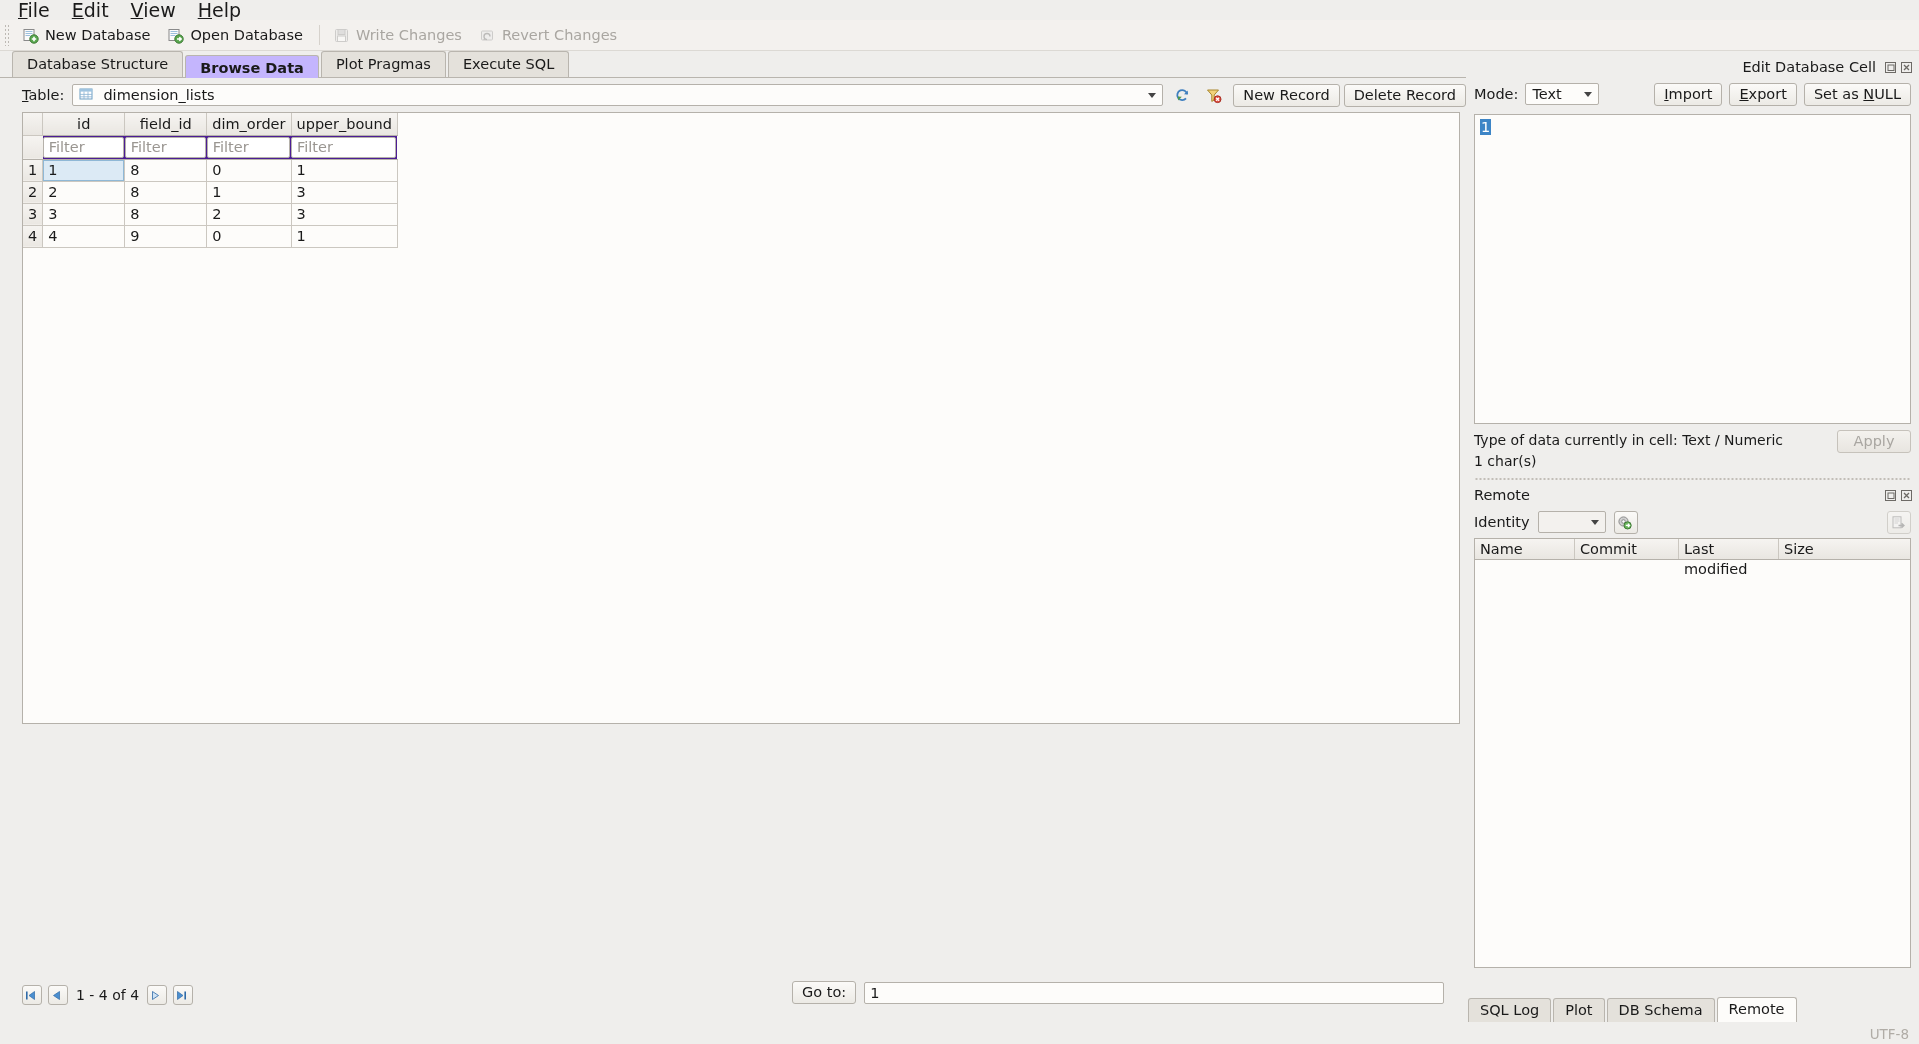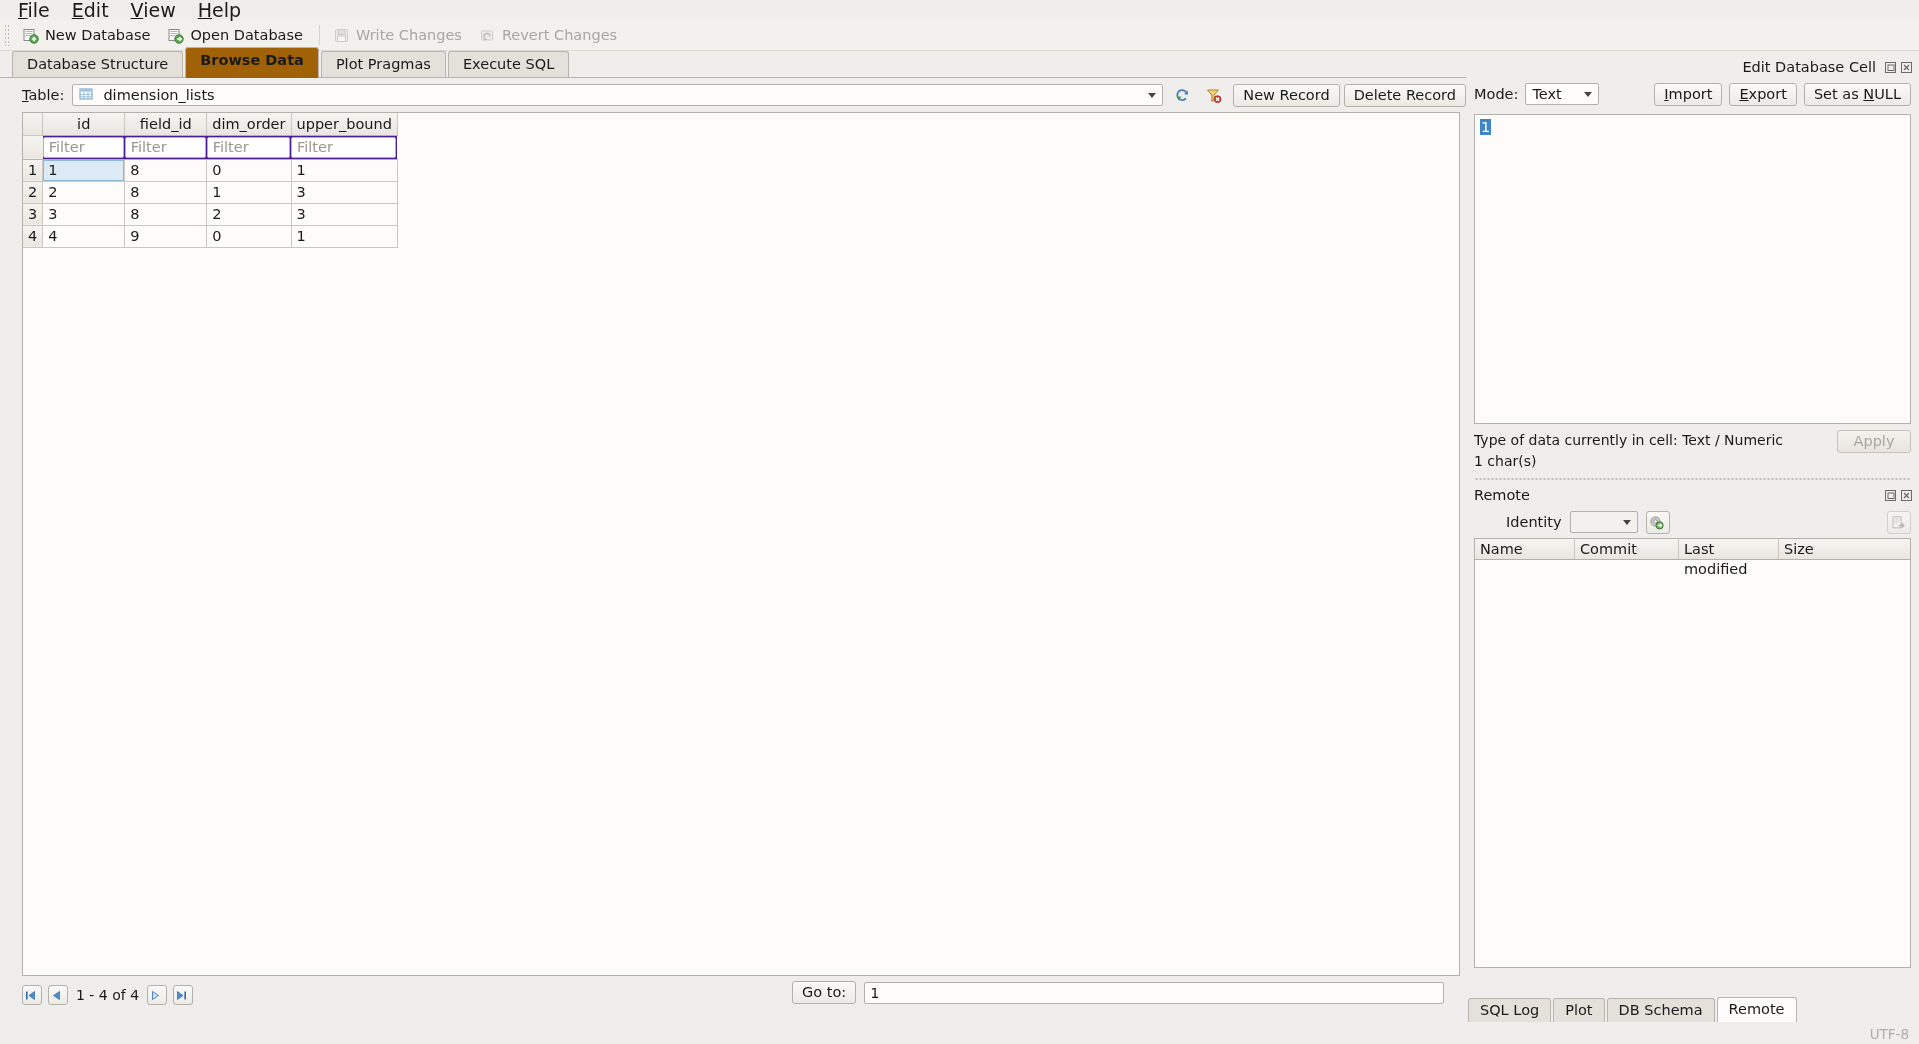--- a/index.html
+++ b/index.html
@@ -61,22 +61,22 @@
   }
   .tab {
     padding: 4px 14px 5px; font-size: 14.5px;
     background: #e4e1db;
     border: 1px solid #b9b5ae; border-bottom: none;
     border-radius: 3px 3px 0 0;
     margin-right: 2px; cursor: default;
     color: #1a1a1a; line-height: 16px;
   }
   .tab.active {
-    background: #a16207; font-weight: bold;
-    margin-bottom: -1px; padding-bottom: 10px;
+    background: #c4b5fd; font-weight: bold;
+    margin-bottom: -1px; padding-bottom: 2px;
   }
 
   
   .leftpane {
     position: absolute; left: 8px; top: 78px;
     width: 1466px; height: 966px;
     background: #efeeec;
   }
   .tablerow-ctl {
     display: flex; align-items: center; height: 34px;
@@ -106,21 +106,21 @@
     background: linear-gradient(#fbfaf8, #eceae5);
     border: 1px solid #b5b1aa; border-radius: 3px;
     font-size: 14.5px; color: #1a1a1a; line-height: 21px;
     white-space: nowrap; cursor: default;
   }
   .push-btn u { text-decoration: underline; }
 
   
   .gridwrap {
     position: absolute; left: 14px; top: 34px;
-    width: 1438px; height: 864px;
+    width: 1438px; height: 612px;
     background: #fdfcfa;
     border: 1px solid #b5b1aa;
     overflow: hidden;
   }
   table.grid { border-collapse: collapse; table-layout: fixed; }
   table.grid th, table.grid td {
     font-size: 14.5px; font-weight: normal;
     text-align: left; vertical-align: middle;
     padding: 0 5px; height: 22px;
     border-right: 1px solid #cbc7c0;
@@ -240,21 +240,21 @@
   .splitter-dots {
     height: 7px; margin: 3px 8px 0;
     background-image: radial-gradient(#c2beb8 40%, transparent 41%);
     background-size: 4px 4px; background-position: center;
     background-repeat: repeat-x;
   }
 
   
   .remote-row {
     display: flex; align-items: center; gap: 8px;
-    padding: 4px 8px; height: 32px; margin-left: 32px;
+    padding: 4px 8px; height: 32px;
   }
   .identity-combo {
     width: 68px; height: 22px; background: #f3f1ee;
     border: 1px solid #b5b1aa; border-radius: 2px; position: relative;
   }
   .identity-combo .arrow {
     position: absolute; right: 6px; top: 50%; margin-top: -2px;
     border-left: 4px solid transparent; border-right: 4px solid transparent;
     border-top: 5px solid #444;
   }

